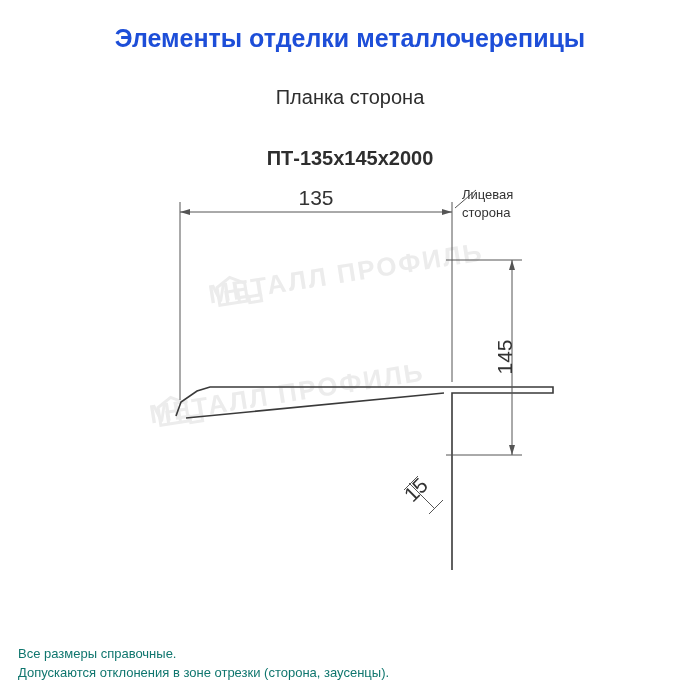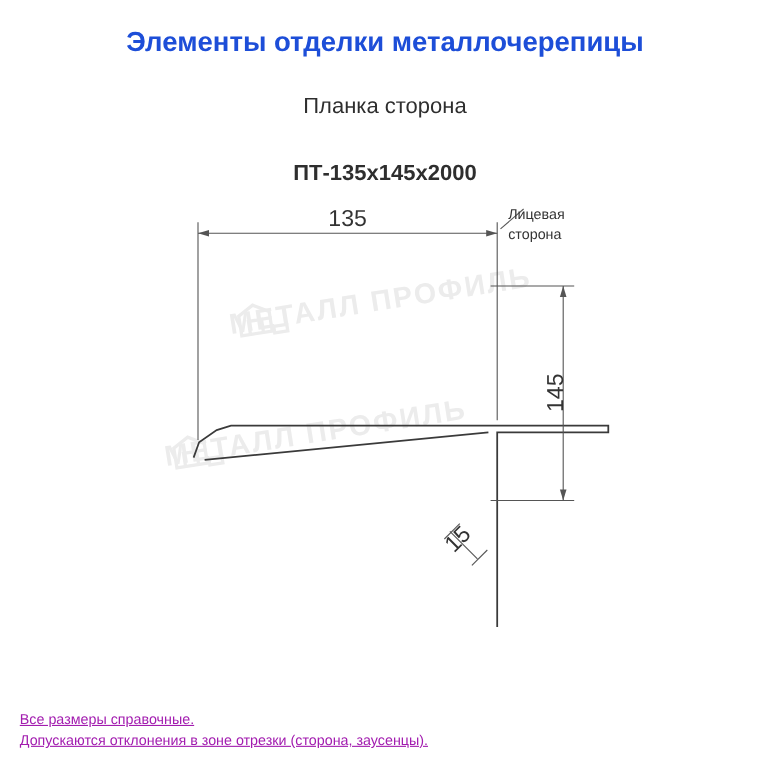--- a/index.html
+++ b/index.html
@@ -105,22 +105,21 @@
     fill: #333333;
   }
 
   
   .footer {
     position: absolute;
     left: 18px;
     bottom: 18px;
     font-size: 13px;
     line-height: 19px;
-    color: #a21caf;
-    text-decoration: underline;
+    color: #0f766e;
   }
   .footer div { white-space: nowrap; }
 </style>
 </head>
 <body>
 
 <div class="page">
 
   <div class="title-main">Элементы отделки металлочерепицы</div>
   <div class="title-sub">Планка сторона</div>

